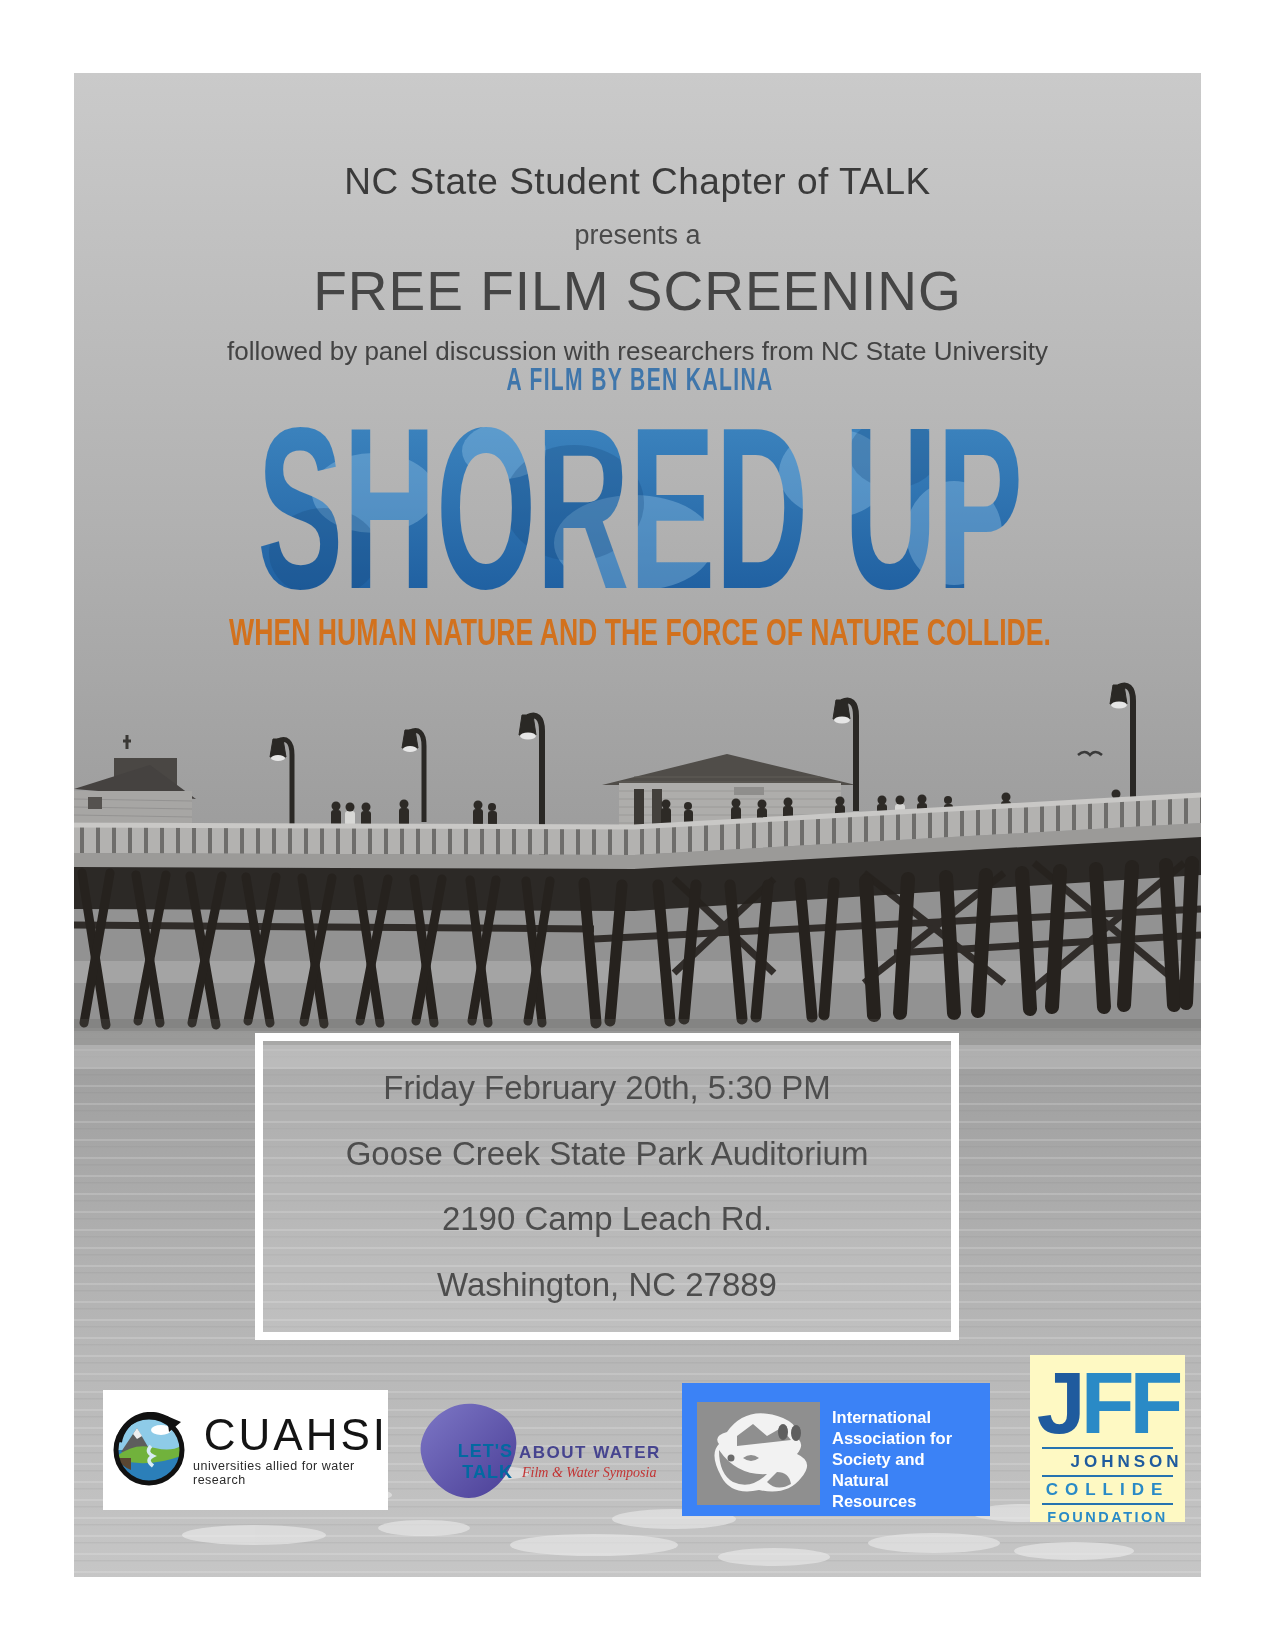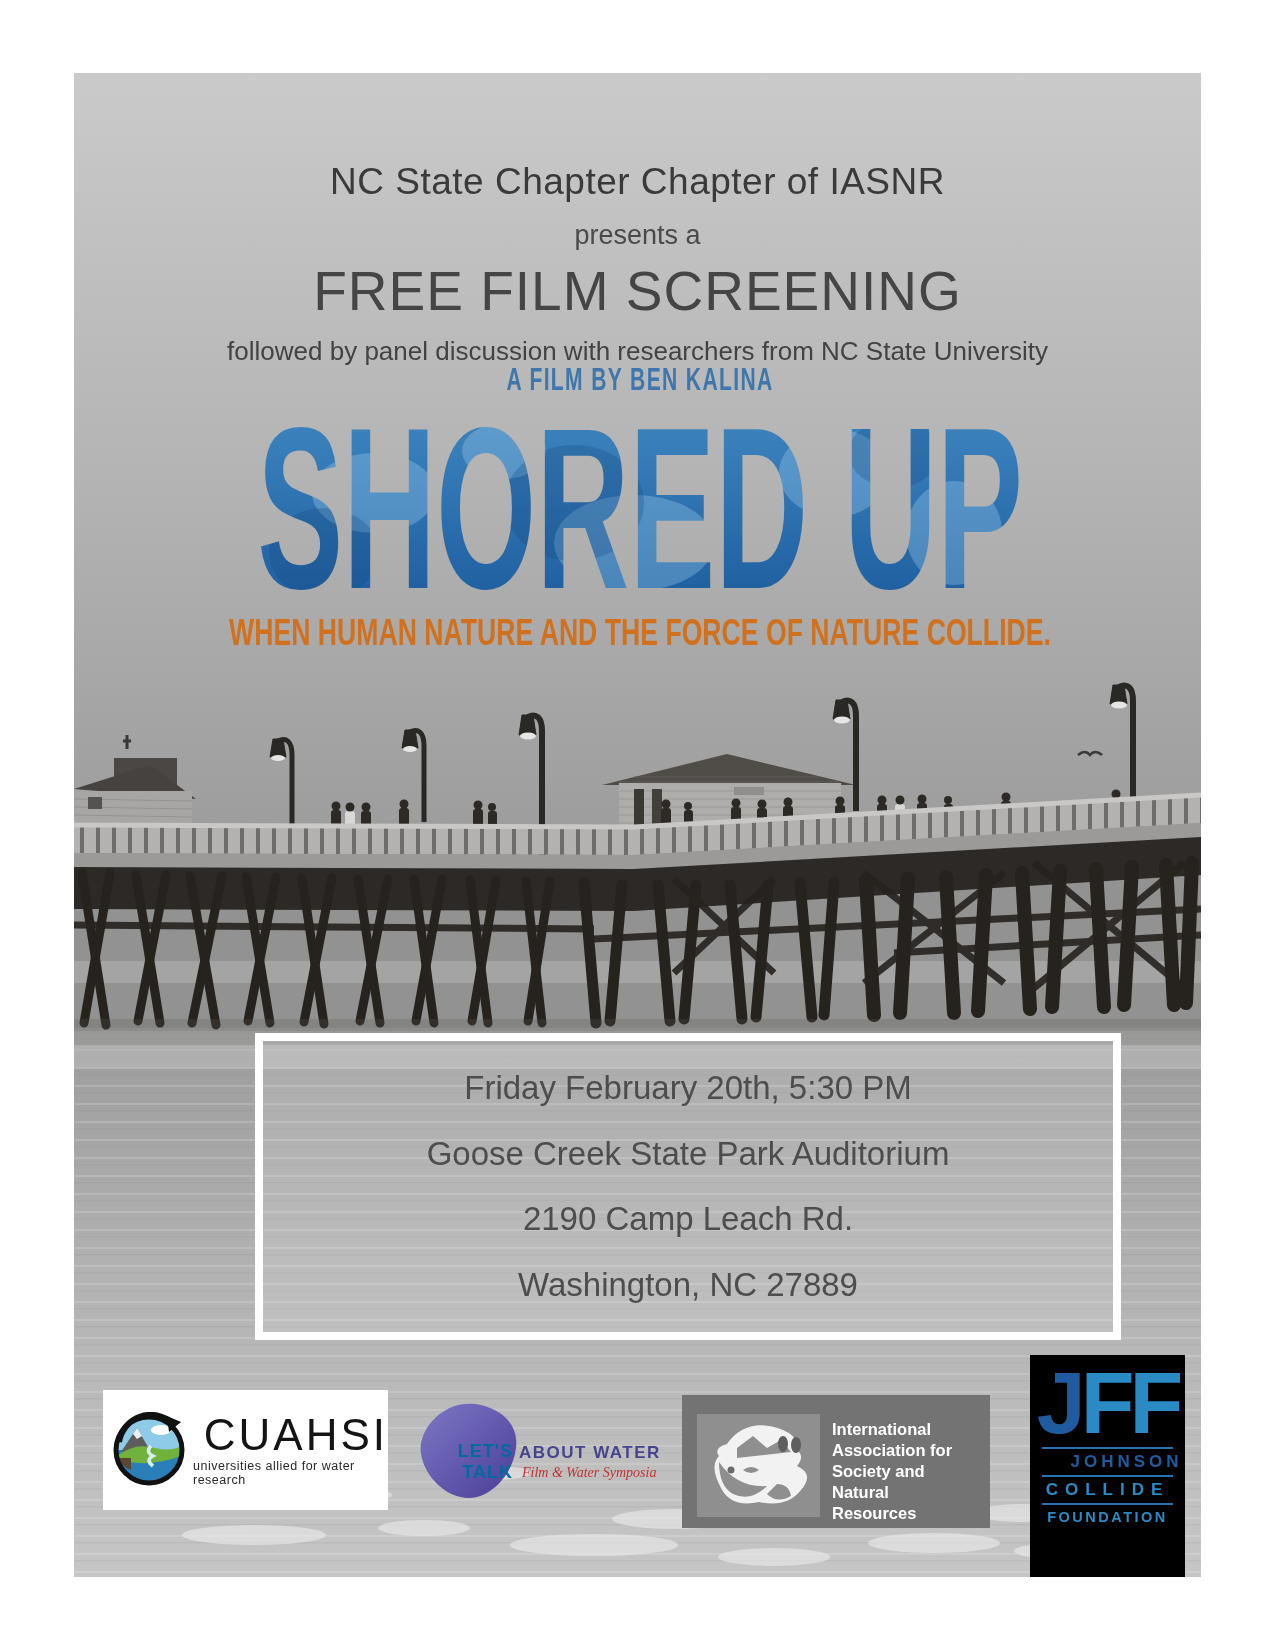--- a/index.html
+++ b/index.html
@@ -11,21 +11,21 @@
     position:absolute;left:74px;top:73px;width:1127px;height:1504px;
     overflow:hidden;
   }
   .scene{position:absolute;left:0;top:0;width:100%;height:100%;}
   .hline{position:absolute;left:0;right:0;text-align:center;color:#3e3e3e;}
   .hdr-org{top:88px;font-size:37px;letter-spacing:.5px;color:#3a3a3a;}
   .hdr-presents{top:147px;font-size:27px;color:#4a4a4a;}
   .hdr-event{top:186px;font-size:55px;letter-spacing:1px;color:#454545;}
   .hdr-sub{top:263px;font-size:26px;color:#434343;}
   .details-box{
-    position:absolute;left:181px;top:960px;width:866px;height:307px;
+    position:absolute;left:181px;top:960px;width:704px;height:307px;
     box-sizing:border-box;border:8px solid #ffffff;
     background:rgba(255,255,255,0.14);
     display:flex;flex-direction:column;justify-content:space-evenly;
     text-align:center;color:#4d4d4d;font-size:33px;
   }
   .details-box div{line-height:1.1;}
   
   .logo-cuahsi{
     position:absolute;left:29px;top:1317px;width:285px;height:120px;
     background:#ffffff;display:flex;align-items:center;
@@ -43,31 +43,30 @@
   .ltaw-about{
     position:absolute;left:110px;top:50px;color:#46448f;font-weight:bold;
     font-size:17px;letter-spacing:1.5px;
   }
   .ltaw-symposia{
     position:absolute;left:113px;top:72px;color:#c23434;
     font-family:"Liberation Serif",serif;font-style:italic;font-size:14px;
   }
   .logo-iasnr{
     position:absolute;left:608px;top:1310px;width:308px;height:133px;
-    background:#737373;
-    margin-top:12px;
+    background:#3b82f6;
   }
   .iasnr-art{position:absolute;left:15px;top:19px;width:123px;height:103px;background:#8f8f8f;}
   .iasnr-txt{
     position:absolute;left:150px;top:24px;color:#ffffff;font-weight:bold;
     font-size:16.5px;line-height:21px;
   }
   .logo-jff{
-    position:absolute;left:956px;top:1282px;width:155px;height:222px;
-    background:#000000;text-align:center;
+    position:absolute;left:956px;top:1282px;width:155px;height:167px;
+    background:#fef9c3;text-align:center;
   }
   .jff-big{font-size:88px;font-weight:bold;letter-spacing:-5px;line-height:.95;margin-top:6px;}
   .jff-j{color:#1f5b9e;}
   .jff-ff{color:#2a8ac6;}
   .jff-rule{height:2px;background:#2673b0;margin:2px 12px;}
   .jff-l1{color:#1f5b9e;font-weight:bold;font-size:17px;letter-spacing:4px;line-height:22px;padding-left:38px;}
   .jff-l2{color:#2a8ac6;font-weight:bold;font-size:17px;letter-spacing:7px;line-height:22px;}
   .jff-l3{color:#2a8ac6;font-weight:bold;font-size:14.5px;letter-spacing:2.5px;line-height:20px;}
 </style>
 </head>
@@ -319,21 +318,21 @@
       <g opacity="0.28" fill="#15477c">
         <ellipse cx="500" cy="430" rx="70" ry="58"></ellipse>
         <ellipse cx="250" cy="480" rx="55" ry="45"></ellipse>
         <ellipse cx="820" cy="380" rx="45" ry="35"></ellipse>
       </g>
     </g>
 
     <text transform="translate(566,572) scale(0.72,1)" text-anchor="middle" font-family="&quot;Liberation Sans&quot;,sans-serif" font-weight="bold" font-size="37" fill="#d2711d">WHEN HUMAN NATURE AND THE FORCE OF NATURE COLLIDE.</text>
   </svg>
 
-  <div class="hline hdr-org">NC State Chapter Chapter of IASNR</div>
+  <div class="hline hdr-org">NC State Student Chapter of TALK</div>
   <div class="hline hdr-presents">presents a</div>
   <div class="hline hdr-event">FREE FILM SCREENING</div>
   <div class="hline hdr-sub">followed by panel discussion with researchers from NC State University</div>
 
   <div class="details-box">
     <div>Friday February 20th, 5:30 PM</div>
     <div>Goose Creek State Park Auditorium</div>
     <div>2190 Camp Leach Rd.</div>
     <div>Washington, NC 27889</div>
   </div>

